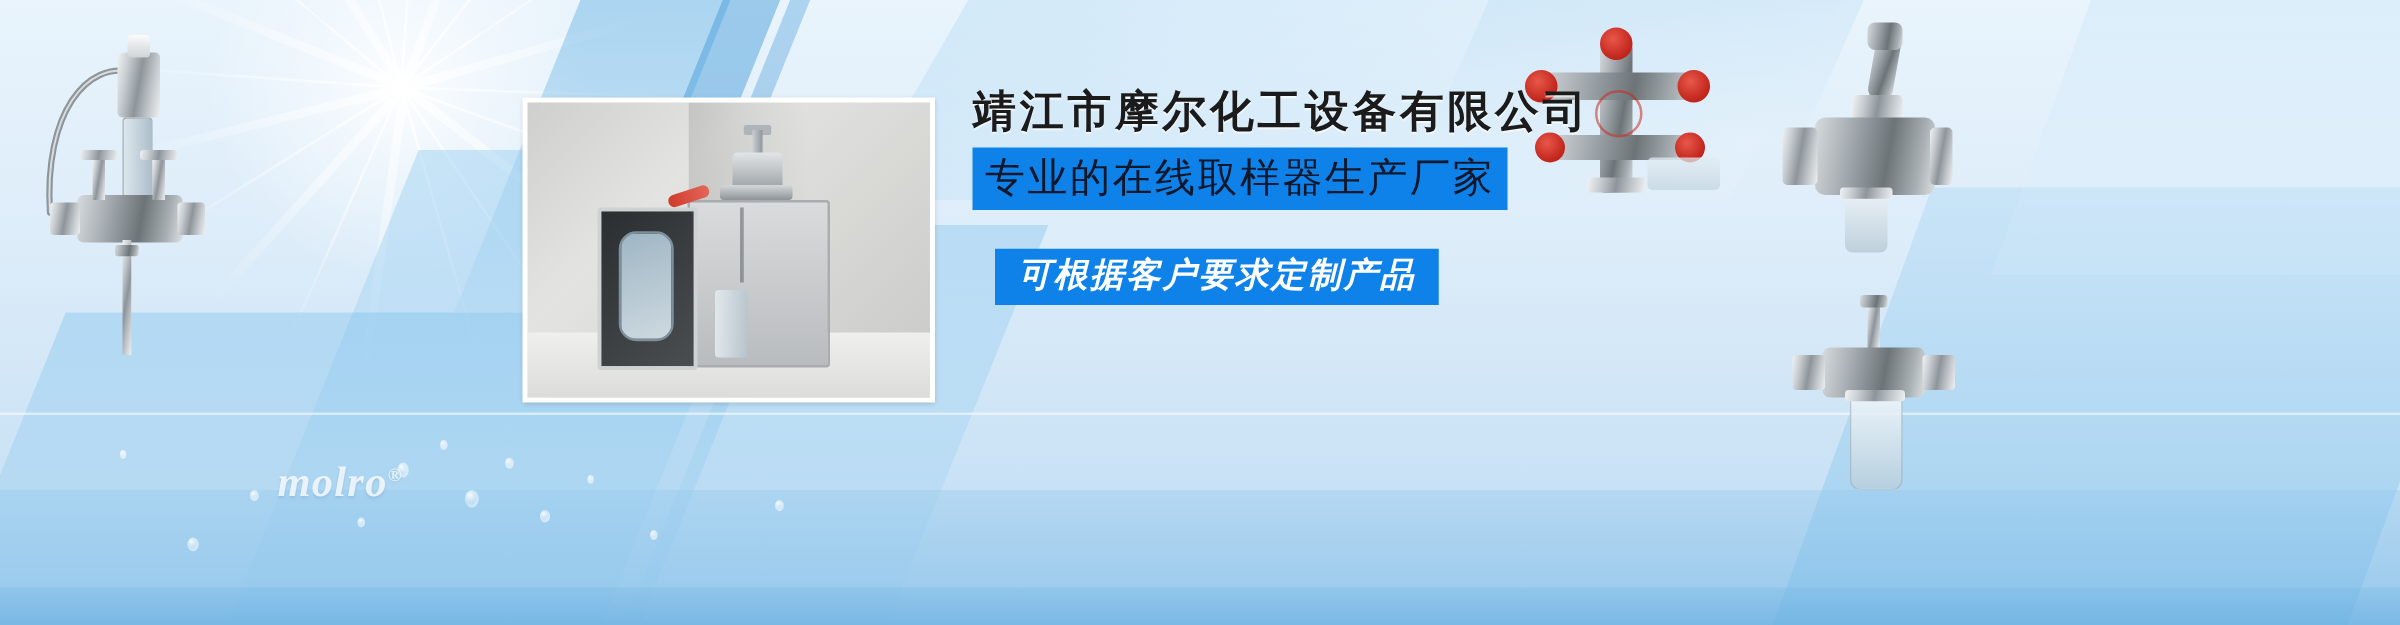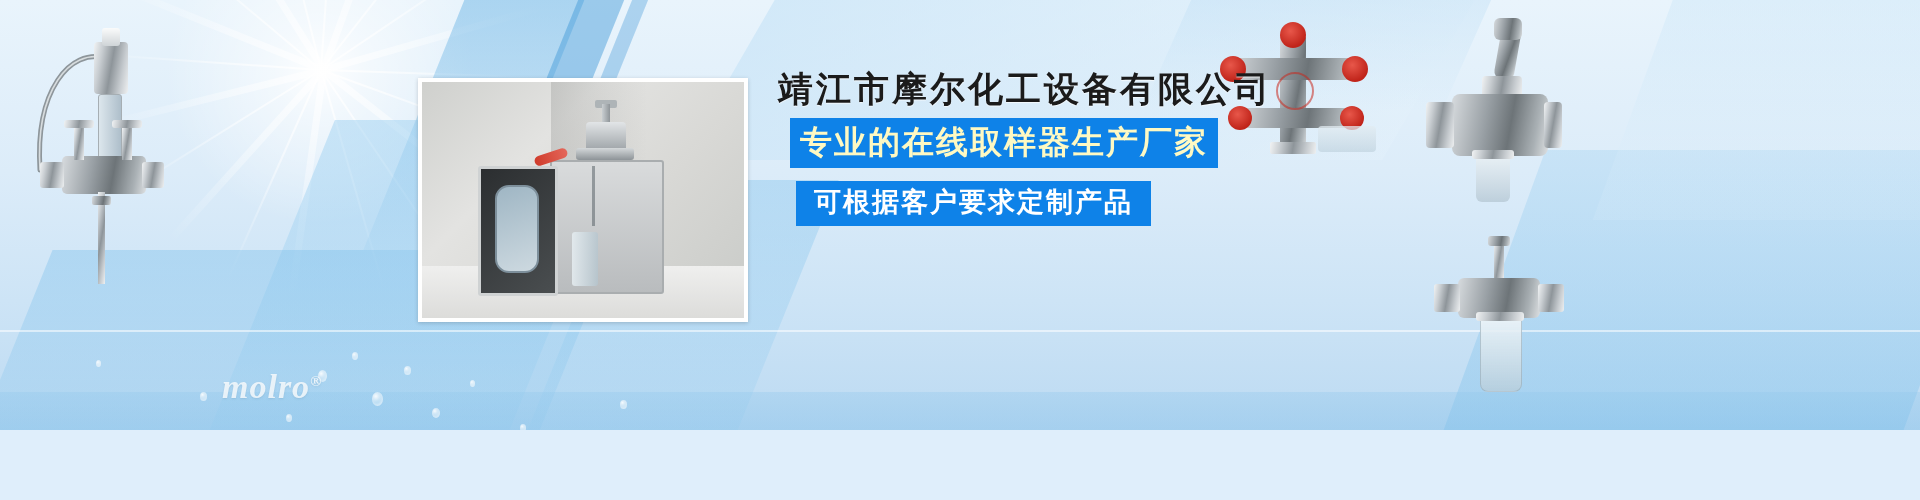--- a/index.html
+++ b/index.html
@@ -2,21 +2,21 @@
 <html><head>
 <meta charset="utf-8">
 <style>
   html,body{margin:0;padding:0;}
   body{
     width:1920px;height:500px;overflow:hidden;
     font-family:"Liberation Sans","DejaVu Sans",sans-serif;
     background:#dfeefb;
   }
   #banner{
-    position:relative;width:1920px;height:430px;overflow:hidden;
+    position:relative;width:1920px;height:500px;overflow:hidden;
     background:
       linear-gradient(180deg,#e9f4fc 0%,#dcecf9 40%,#cde4f6 70%,#bcdaf2 100%);
   }
 
   
   .bg-layer{position:absolute;inset:0;overflow:hidden;}
 
   .sunburst{
     position:absolute;left:110px;top:-140px;width:420px;height:420px;
     background:
@@ -82,30 +82,30 @@
 
   
   .textblock{position:absolute;left:778px;top:72px;width:620px;}
   .company{
     font-family:"Liberation Serif","DejaVu Serif",serif;
     font-size:35px;font-weight:700;color:#1b1b1b;letter-spacing:3px;
     white-space:nowrap;line-height:1;
     text-shadow:0 1px 1px rgba(255,255,255,.7);
   }
   .hl-band{
-    display:inline-block;background:#0e82e8;color:#fef9c3;
-    font-size:32px;font-weight:700;letter-spacing:2px;line-height:1;
-    padding:8px 10px 10px 10px;white-space:nowrap;margin-left:12px;
+    display:inline-block;background:#0e82e8;color:#0f172a;
+    font-size:32px;font-weight:400;letter-spacing:2px;line-height:1;
+    padding:8px 10px 10px 10px;white-space:nowrap;
   }
   .row2{margin-top:11px;}
   .plainline{
     margin-top:12px;font-size:25px;font-weight:400;color:#1d1d1d;
     letter-spacing:1px;white-space:nowrap;line-height:1.15;
   }
-  .row4{margin-top:13px;padding-left:18px;}
+  .row4{margin-top:31px;padding-left:18px;font-style:italic;}
   .hl-band2{
     display:inline-block;background:#0e82e8;color:#ffffff;
     font-size:27px;font-weight:700;letter-spacing:2px;line-height:1;
     padding:8px 18px 10px 18px;white-space:nowrap;
   }
   .english{
     margin-top:14px;width:600px;
     font-family:"Liberation Serif","DejaVu Serif",serif;
     font-size:9.5px;line-height:1.55;color:#4b5b68;letter-spacing:.3px;
     text-transform:uppercase;

